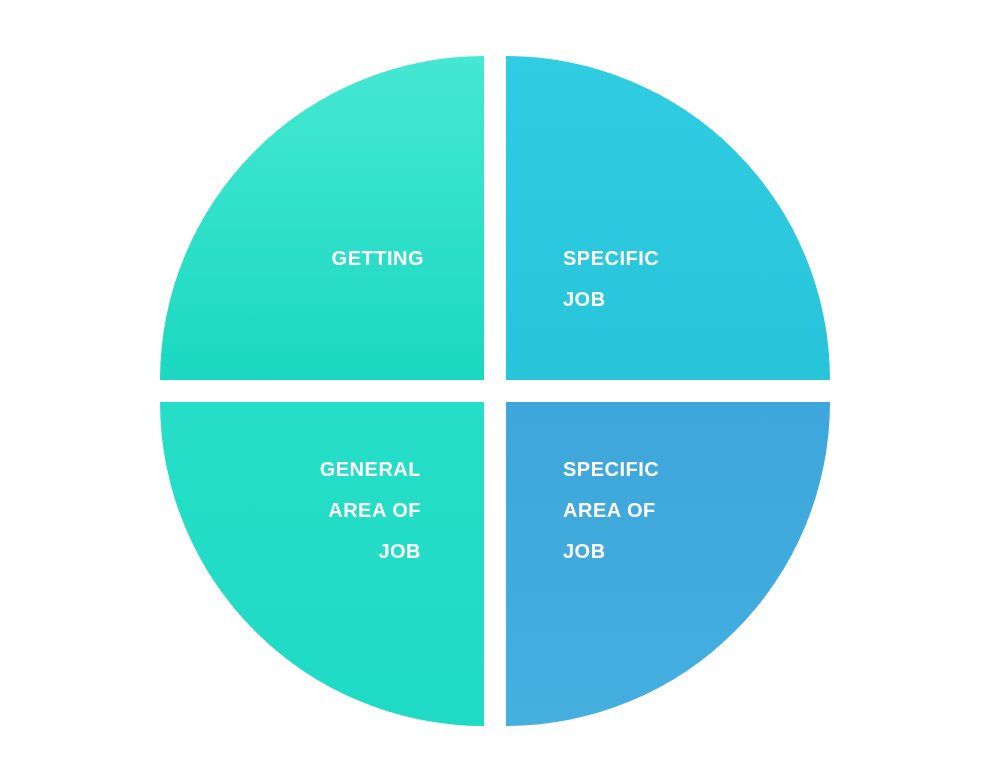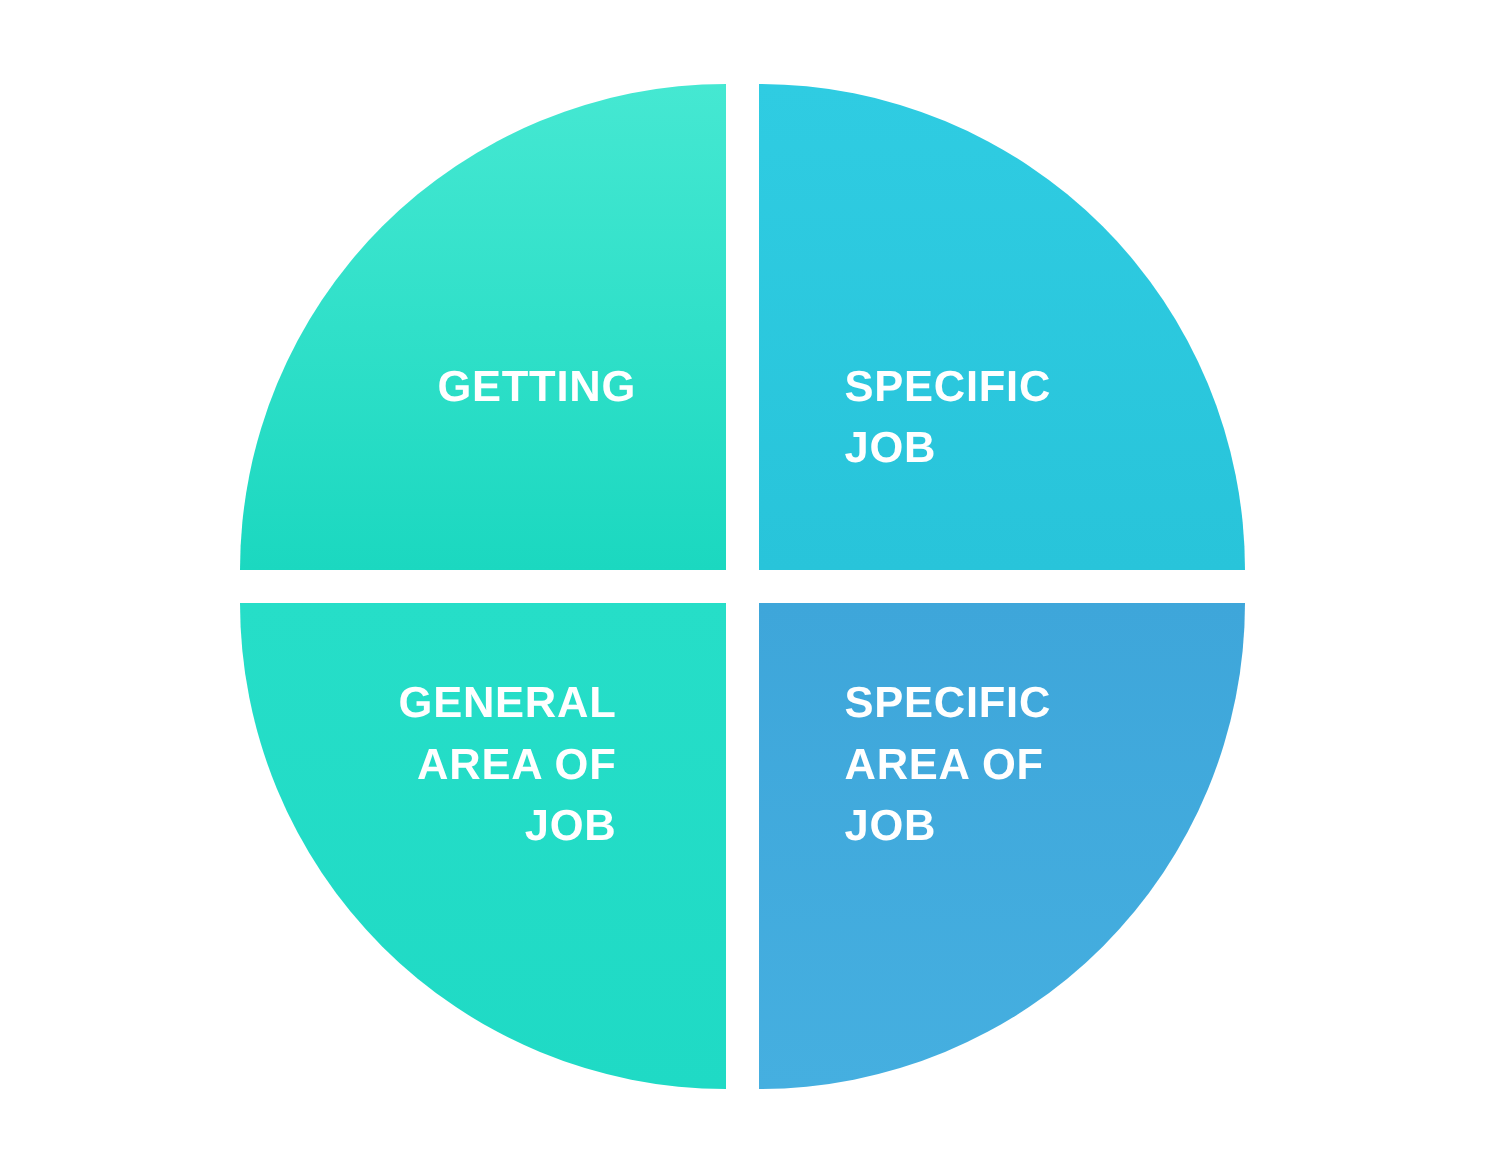--- a/index.html
+++ b/index.html
@@ -32,28 +32,28 @@
     height: 324px;
   }
   .q-tl { border-top-left-radius: 100%; }
   .q-tr { border-top-right-radius: 100%; }
   .q-bl { border-bottom-left-radius: 100%; }
   .q-br { border-bottom-right-radius: 100%; }
   .label {
     position: absolute;
     color: #ffffff;
     font-weight: 700;
-    font-size: 29px;
+    font-size: 20px;
     line-height: 41px;
     letter-spacing: 0.5px;
     white-space: nowrap;
   }
   .q-tl .label { right: 60px; top: 182px; text-align: right; }
   .q-tr .label { left: 57px;  top: 182px; text-align: left; }
-  .q-bl .label { right: 73px; top: 47px;  text-align: right; }
+  .q-bl .label { right: 63px; top: 47px;  text-align: right; }
   .q-br .label { left: 57px;  top: 47px;  text-align: left; }
 </style>
 </head>
 <body>
 
 <div class="canvas">
   <div class="circle">
 
     <div class="quadrant q-tl" style="background: linear-gradient(rgb(69, 232, 210), rgb(27, 216, 192));">
       <div class="label">

